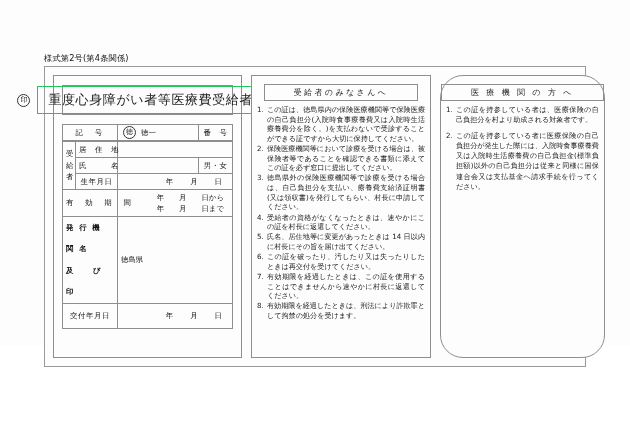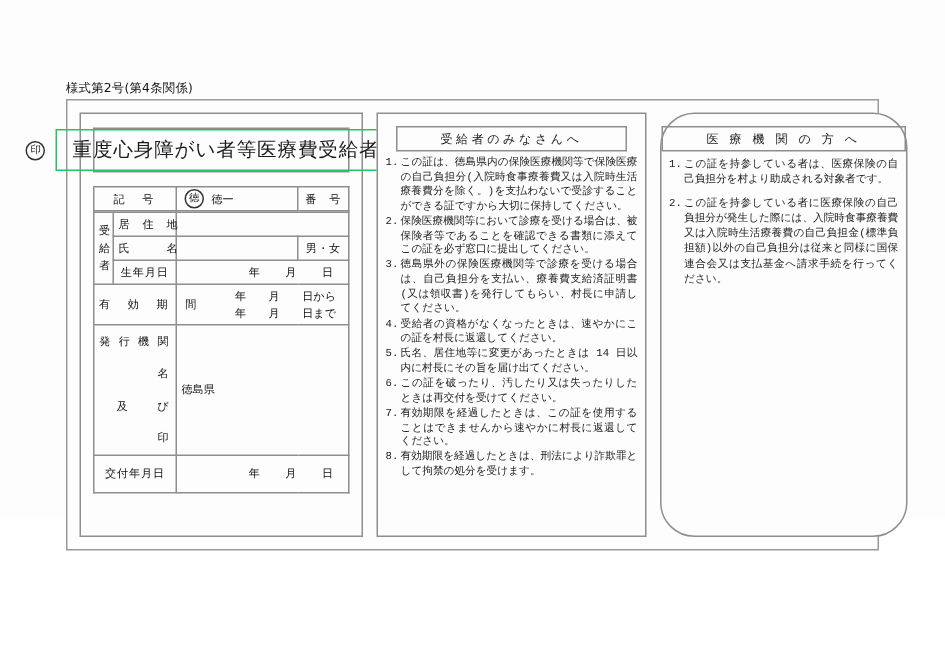--- a/index.html
+++ b/index.html
@@ -138,23 +138,24 @@
     padding-right: 5px;
   }
   .date-line-2 .row {
     display: flex;
     justify-content: flex-end;
     gap: 15px;
   }
   .sex-cell { width: 34px; text-align: center; letter-spacing: 0.4px; }
   .tall-issuer { height: 54px; vertical-align: middle; }
   .issuer-label {
-    text-align: right;
+    text-align: left;
     line-height: 2.9;
     letter-spacing: 1.6px;
+    font-weight: bold;
   }
   .issuer-label span { display: block; }
   .issuer-val { vertical-align: top; padding-top: 4px; font-size: 7.4px; }
 
   
   .notice-head {
     margin: 8px auto 4px auto;
     border: 1px solid #8e8e8e;
     width: fit-content;
     padding: 2px 29px;
@@ -172,21 +173,20 @@
   ol.notice-list li {
     counter-increment: n;
     position: relative;
     font-size: 7.1px;
     line-height: 1.36;
     text-align: justify;
     text-justify: inter-character;
     margin-bottom: 0.5px;
     padding-left: 10px;
     color: #1a1a1a;
-    font-family: Liberation Mono, monospace;
   }
   ol.notice-list li::before {
     content: counter(n) ".";
     position: absolute;
     left: 0;
     top: 0;
     font-size: 7.1px;
   }
   .panel-right ol.notice-list li { margin-bottom: 5px; line-height: 1.45; }
 </style>

